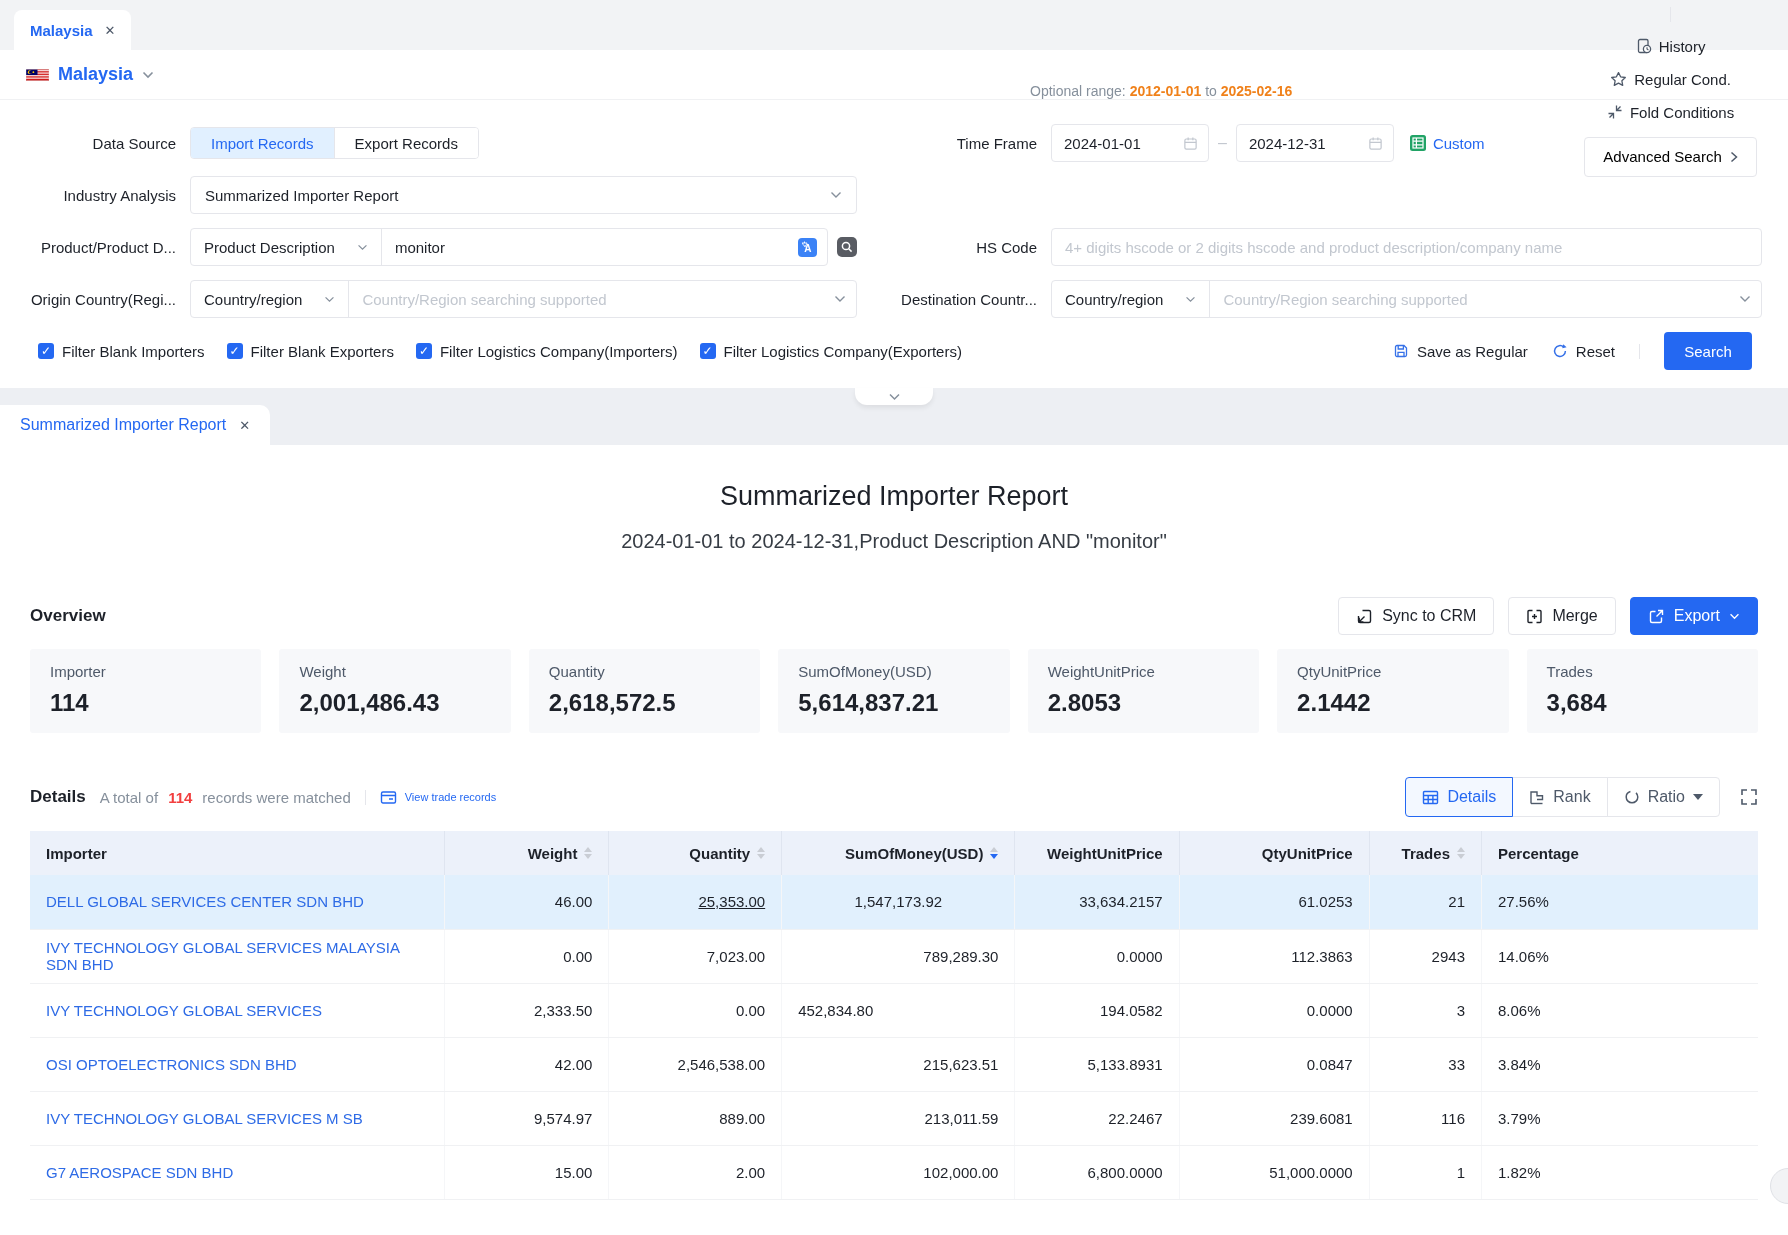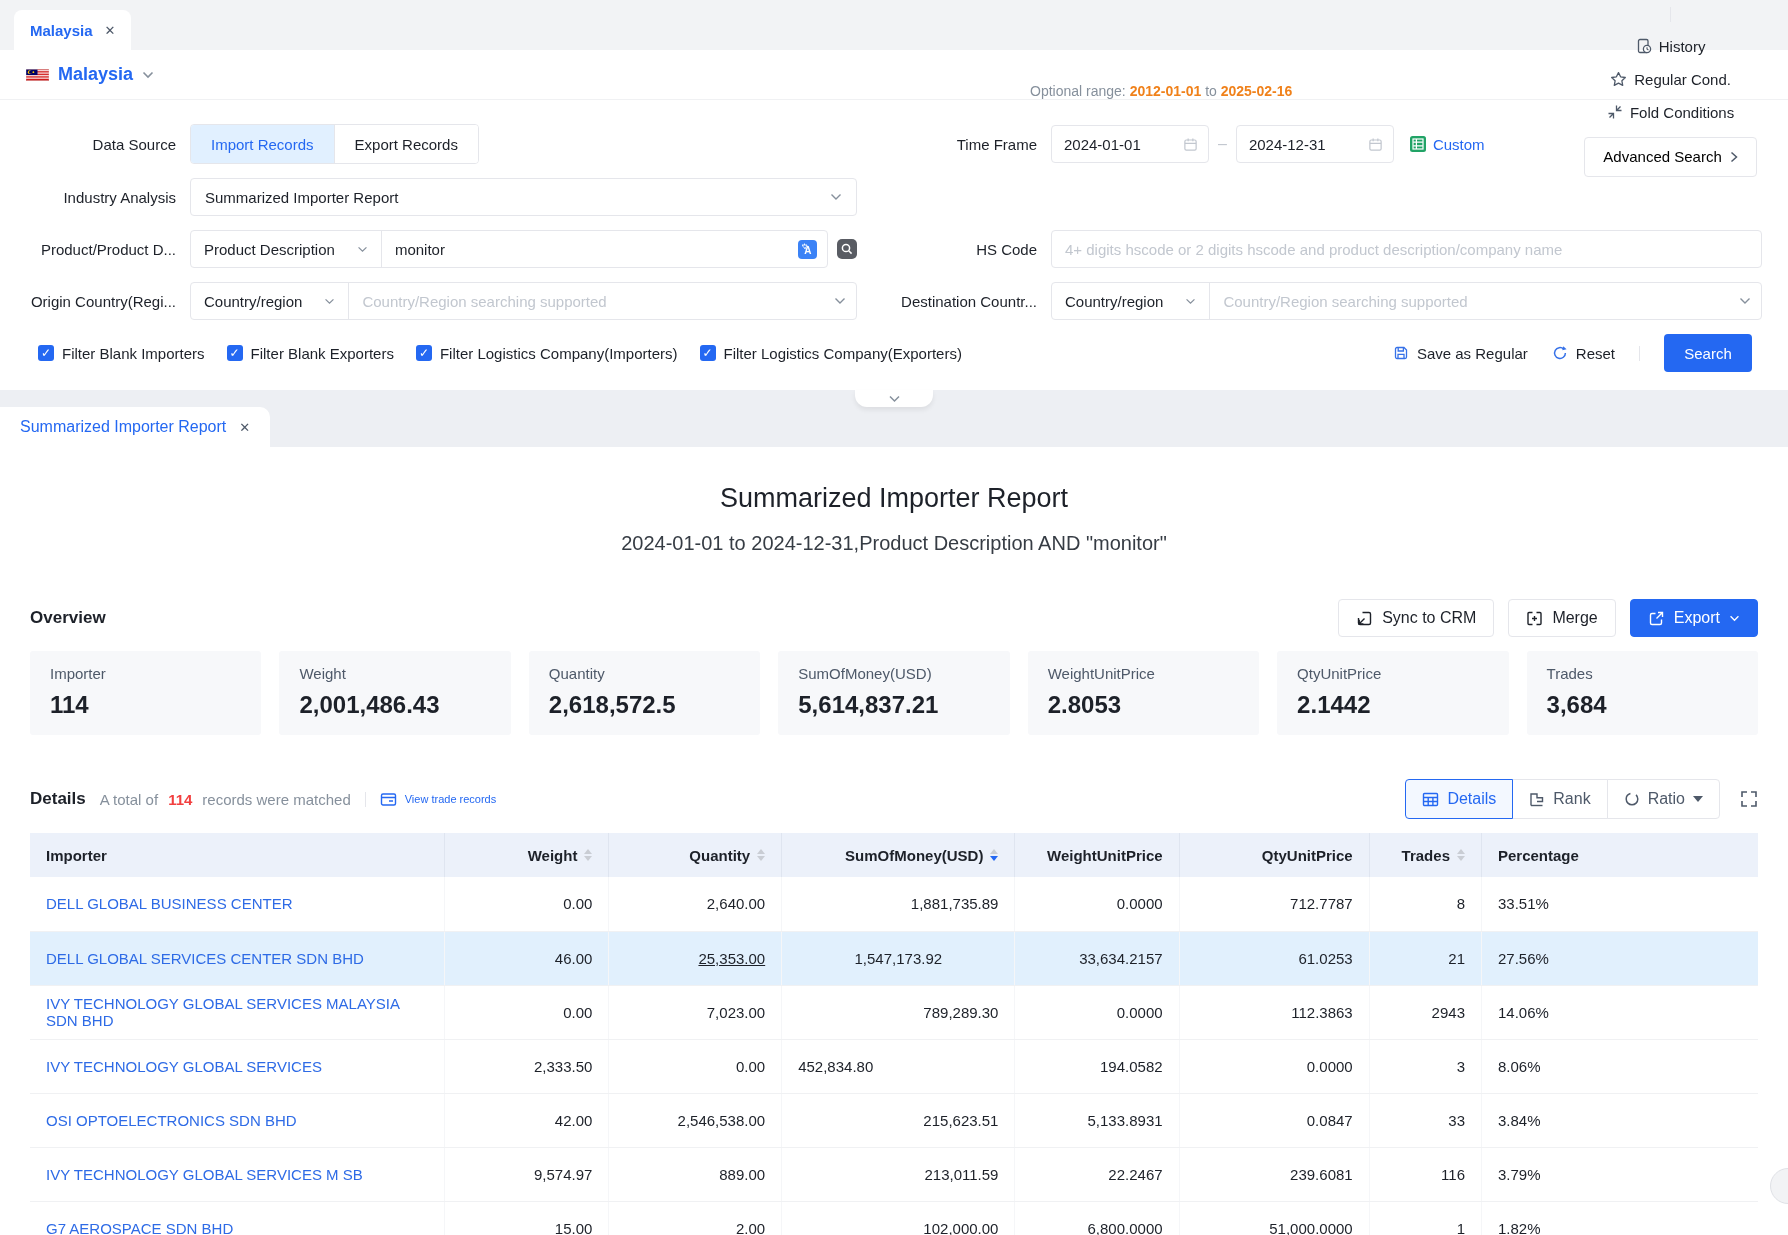--- a/index.html
+++ b/index.html
@@ -36,21 +36,21 @@
   .frow { display:flex; align-items:center; margin-bottom:14px; }
   .fl { display:flex; align-items:center; width:831px; flex:none; }
   .fr { display:flex; align-items:center; flex:1; }
   .flabel { width:150px; flex:none; text-align:right; margin-right:14px; font-size:15px; color:#1d2129; white-space:nowrap; overflow:hidden; }
   .frlabel { width:180px; flex:none; text-align:right; margin-right:14px; font-size:15px; color:#1d2129; white-space:nowrap; }
 
   .optional { position:absolute; top:-17px; left:1030px; font-size:14px; }
   .optional .gray { color:#86909c; }
   .optional .orange { color:#f0811a; font-weight:600; }
 
-  .seg { display:flex; border:1px solid #e5e6eb; border-radius:4px; overflow:hidden; height:40px; }
+  .seg { display:flex; border:1px solid #e5e6eb; border-radius:4px; overflow:hidden; height:32px; }
   .seg-item { padding:0 20px; display:flex; align-items:center; font-size:15px; background:#fff; cursor:pointer; }
   .seg-item.active { background:#e1f0ff; color:#2468f2; }
   .seg-item + .seg-item { border-left:1px solid #e5e6eb; }
 
   .field, .combo { border:1px solid #e5e6eb; border-radius:4px; height:38px; background:#fff; display:flex; align-items:center; }
   .select-wide { flex:1; padding:0 14px; font-size:15px; justify-content:space-between; cursor:pointer; }
   .combo { flex:1; }
   .combo-select { display:flex; align-items:center; gap:22px; padding:0 13px; border-right:1px solid #e5e6eb; height:100%; font-size:15px; cursor:pointer; white-space:nowrap; }
   .combo-input { flex:1; display:flex; align-items:center; padding:0 10px 0 13px; height:100%; gap:8px; }
   .combo-input input, .plain-input input { border:none; outline:none; flex:1; font-size:15px; color:#1d2129; min-width:0; background:transparent; }
@@ -556,30 +556,20 @@
                   <i class="car up"></i>
                   <i class="car down"></i>
                 </span>
               </span></th>
             <th style="text-align: left;"><span class="th-inner">
                 <span>Percentage</span>
               </span></th>
           </tr>
         </thead>
       <tbody id="table-body">
-          <tr>
-            <td style="text-align: left;"><a class="imp-link">DELL GLOBAL BUSINESS CENTER</a></td>
-            <td style="text-align: right;">0.00</td>
-            <td style="text-align: right;">2,640.00</td>
-            <td style="text-align: right;">1,881,735.89</td>
-            <td style="text-align: right;">0.0000</td>
-            <td style="text-align: right;">712.7787</td>
-            <td style="text-align: right;">8</td>
-            <td style="text-align: left;">33.51%</td>
-          </tr>
           <tr class="hl">
             <td style="text-align: left;"><a class="imp-link">DELL GLOBAL SERVICES CENTER SDN BHD</a></td>
             <td style="text-align: right;">46.00</td>
             <td style="text-align: right; text-decoration: underline;">25,353.00</td>
             <td style="text-align: center;">1,547,173.92</td>
             <td style="text-align: right;">33,634.2157</td>
             <td style="text-align: right;">61.0253</td>
             <td style="text-align: right;">21</td>
             <td style="text-align: left;">27.56%</td>
           </tr>

